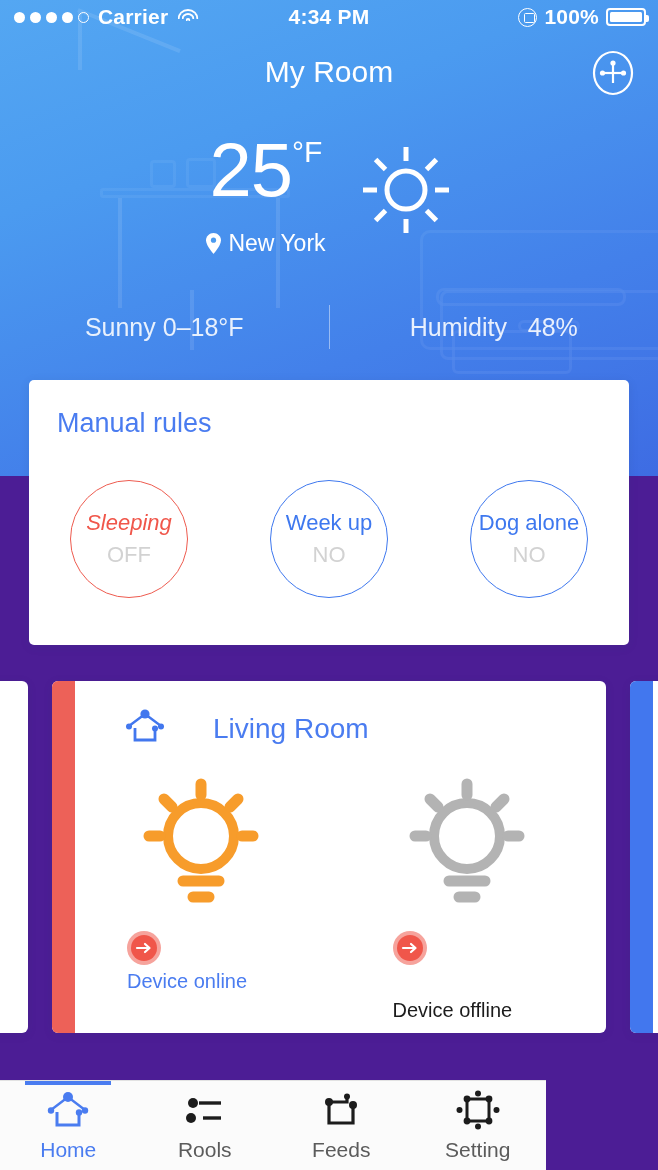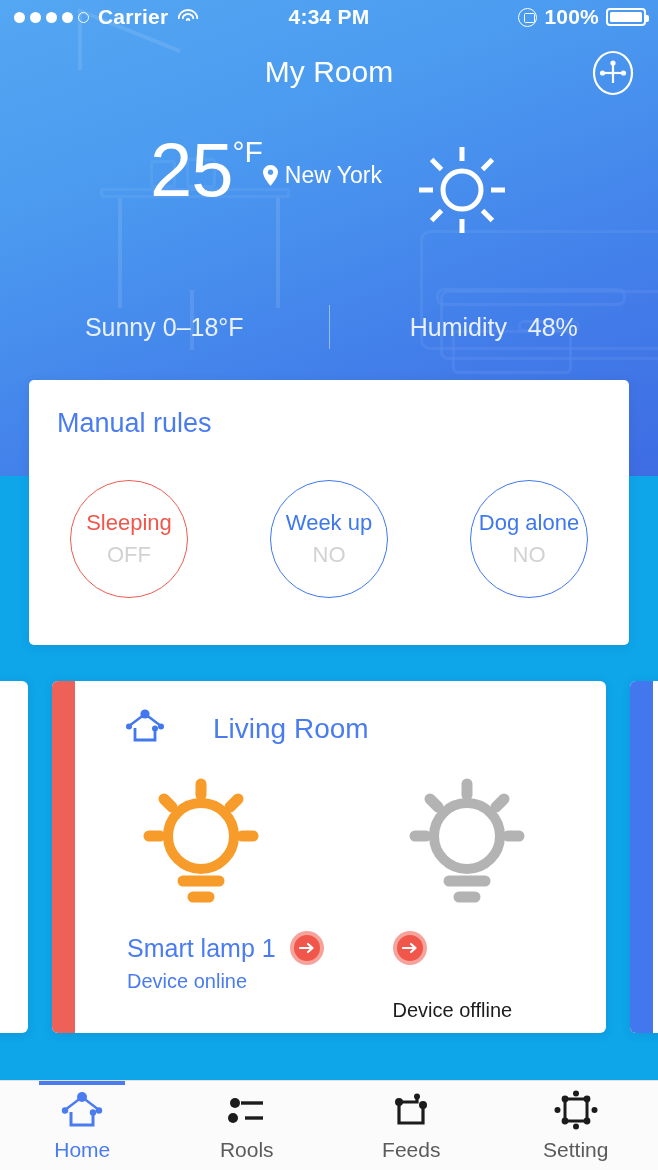--- a/index.html
+++ b/index.html
@@ -2,21 +2,21 @@
 <html><head>
 <meta charset="utf-8">
 <style>
   * { box-sizing: border-box; margin: 0; padding: 0; }
   html, body {
     width: 658px; height: 1170px;
     font-family: "Liberation Sans", sans-serif;
     background: #f0f0f2;
     overflow: hidden;
   }
-  .phone { position: relative; width: 658px; height: 1170px; background: #0ea5e9; }
+  .phone { position: relative; width: 658px; height: 1170px; background: #4c1d95; }
 
   
   .hero {
     position: absolute; left: 0; top: 0; width: 658px; height: 476px;
     background: linear-gradient(160deg, #54a7f2 0%, #4b9bf0 30%, #4380ea 68%, #3e6ce3 100%);
     overflow: hidden;
   }
   
   .hero-bg { position: absolute; inset: 0; opacity: .10; }
   .hb { position: absolute; background: #ffffff; }
@@ -51,25 +51,25 @@
   .batt span { display:block; height: 100%; background: #fff; border-radius: 1.5px; }
 
   
   .navbar { position: absolute; left: 0; top: 44px; width: 658px; height: 56px; z-index: 6; }
   .nav-title { width: 100%; text-align: center; color: #fff; font-size: 30px; line-height: 56px; font-weight: 500; }
   .nav-action { position: absolute; right: 22px; top: 6px; width: 46px; height: 46px; }
 
   
   .weather-main { position: absolute; left: 0; top: 132px; width: 658px; z-index: 5;
                   display: flex; align-items: flex-start; justify-content: center; gap: 34px; }
-  .temp-col { display: flex; align-items: center; }
+  .temp-col { display: flex; flex-direction: column; align-items: center; }
   .temp-row { display: flex; align-items: flex-start; color: #fff; }
   .temp-num { font-size: 76px; line-height: 76px; font-weight: 300; letter-spacing: -1px; }
   .temp-unit { font-size: 30px; line-height: 32px; font-weight: 300; margin-top: 4px; }
-  .loc-row { display: flex; align-items: center; gap: 7px; color: #fff; margin-top: 10px; font-size: 23px; font-weight: 300; }
+  .loc-row { display: flex; align-items: center; gap: 7px; color: #fff; margin-top: 22px; font-size: 23px; font-weight: 300; }
   .pin { width: 15px; height: 21px; }
   .sun-ico { margin-top: 12px; }
 
   
   .weather-detail { position: absolute; left: 0; top: 305px; width: 658px; z-index: 5;
                     display: flex; align-items: center; color: rgba(255,255,255,.88);
                     font-size: 25px; font-weight: 300; }
   .wd-left { width: 50%; text-align: center; }
   .wd-sep { width: 1px; height: 44px; background: rgba(255,255,255,.45); }
   .wd-right { width: 50%; text-align: center; }
@@ -83,21 +83,21 @@
   .rules-title { position: absolute; left: 28px; top: 28px; color: #4a7cf0; font-size: 27px; font-weight: 400; }
   .rules-row { position: absolute; left: 0; top: 100px; width: 600px; display: flex; justify-content: space-around; }
   .rule {
     width: 118px; height: 118px; border-radius: 50%;
     display: flex; flex-direction: column; align-items: center; justify-content: center;
     background: #fff;
   }
   .rule .rname { font-size: 22px; font-weight: 400; }
   .rule .rstate { font-size: 22px; color: #d2d2d2; margin-top: 6px; font-weight: 400; }
   .rule.red { border: 1.6px solid #ee5b4f; }
-  .rule.red .rname { color: #f0564a; }
+  .rule.red .rname { color: #f0564a; font-style: italic; }
   .rule.blue { border: 1.6px solid #3e78ef; }
   .rule.blue .rname { color: #3e78ef; }
 
   
   .room-strip { position: absolute; left: 0; top: 681px; width: 658px; height: 352px; z-index: 4; }
   .room-card {
     position: absolute; top: 0; height: 352px; background: #fff; border-radius: 6px;
     box-shadow: 0 2px 10px rgba(40,60,110,.12); overflow: hidden;
   }
   .room-card.prev { left: -44px; width: 72px; }
@@ -114,21 +114,21 @@
   .dev-name { font-size: 25px; color: #4a7cf0; font-weight: 400; }
   .dev-arrow { width: 34px; height: 34px; position: relative; flex: none; }
   .dev-arrow .halo { position: absolute; inset: 0; border-radius: 50%; background: #f6a39c; }
   .dev-arrow .core { position: absolute; inset: 4px; border-radius: 50%; background: #f0564a;
                      display: flex; align-items: center; justify-content: center; }
   .dev-status { font-size: 20px; margin-top: 5px; }
   .dev-status.online { color: #4a7cf0; }
   .dev-status.offline { color: #1c1c1c; margin-top: 34px; }
 
   
-  .tabbar { position: absolute; left: 0; bottom: 0; width: 658px; height: 90px;
+  .tabbar { position: absolute; left: 0; bottom: 0; width: 546px; height: 90px;
             background: #fbfbfb; border-top: 1px solid #e2e2e2; display: flex; z-index: 9; }
   .tab { flex: 1; position: relative; display: flex; flex-direction: column;
          align-items: center; justify-content: center; gap: 8px; }
   .tab .tab-ico { height: 40px; display: flex; align-items: flex-end; justify-content: center; }
   .tab .tab-label { font-size: 21px; color: #5b5b5b; }
   .tab.active .tab-label { color: #4a7cf0; }
   .tab.active::before { content:""; position: absolute; top: 0; left: 50%; transform: translateX(-50%);
                         width: 86px; height: 4px; background: #4a7cf0; }
 </style>
 </head>
@@ -286,21 +286,20 @@
                 <line x1="13" y1="58" x2="24" y2="58"></line>
                 <line x1="106" y1="58" x2="117" y2="58"></line>
                 <line x1="28" y1="21" x2="36" y2="29"></line>
                 <line x1="94" y1="29" x2="102" y2="21"></line>
                 <line x1="47" y1="103" x2="83" y2="103"></line>
                 <line x1="57" y1="119" x2="73" y2="119"></line>
               </g>
             </svg>
           </div>
           <div class="dev-label-row">
-            <span class="dev-name">Smart lamp 1</span>
             <span class="dev-arrow">
               <span class="halo"></span>
               <span class="core">
                 <svg width="18" height="14" viewBox="0 0 18 14">
                   <line x1="2" y1="7" x2="14" y2="7" stroke="#fff" stroke-width="2.2" stroke-linecap="round"></line>
                   <path d="M10 3 L14.5 7 L10 11" fill="none" stroke="#fff" stroke-width="2.2" stroke-linecap="round" stroke-linejoin="round"></path>
                 </svg>
               </span>
             </span>
           </div>

